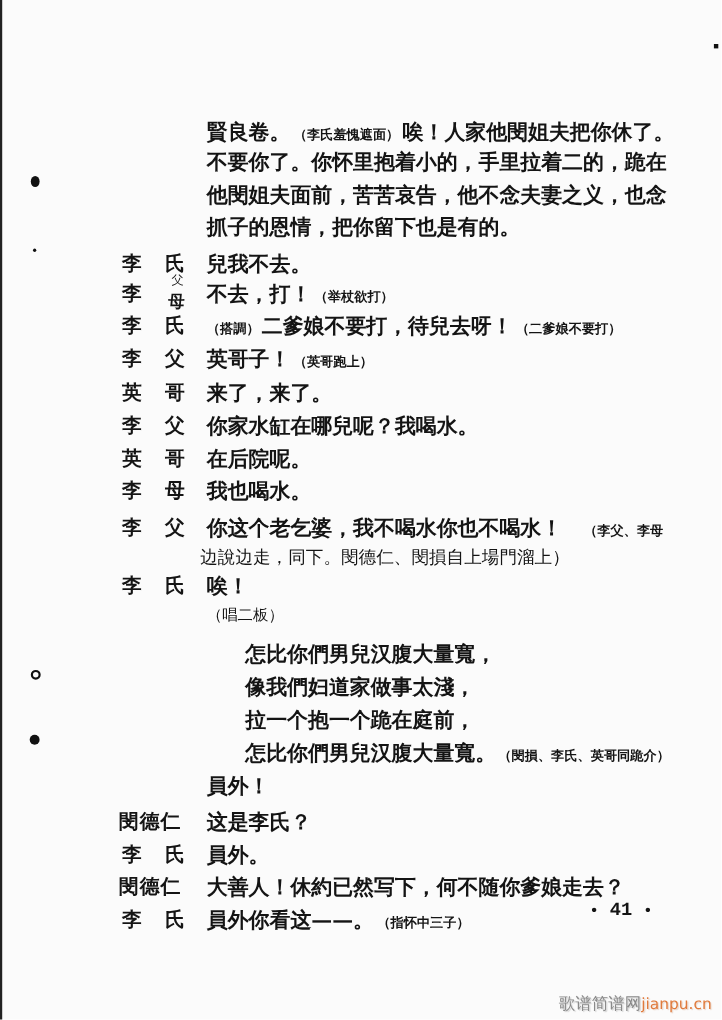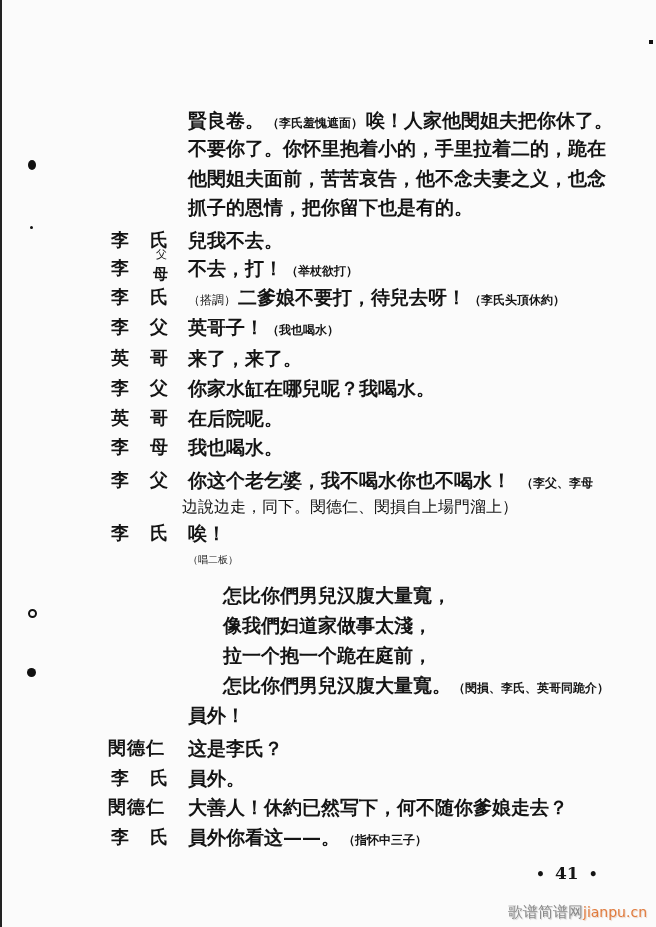--- a/index.html
+++ b/index.html
@@ -13,24 +13,24 @@
   .line{position:absolute;left:0;height:24px;line-height:24px;white-space:nowrap;font-size:19px;font-weight:bold;}
   .sp1{position:absolute;left:109px;top:0;font-size:18px;}
   .sp2{position:absolute;left:148px;top:0;font-size:18px;}
   .sp3{position:absolute;left:106px;top:0;font-size:18px;letter-spacing:1px;}
   .sp-small-top{position:absolute;left:154px;top:-7px;font-size:11px;line-height:12px;font-weight:normal;}
   .sp-small-bot{position:absolute;left:151px;top:10px;font-size:15px;line-height:16px;}
   .body{position:absolute;left:186px;top:0;}
   .verse{position:absolute;left:221px;top:0;}
   .cont{position:absolute;left:180px;top:0;}
   .dir{font-size:12px;font-weight:bold;margin:0 3px;}
-  .dir-lead{font-size:12px;font-weight:normal;margin-right:2px;}
+  .dir-lead{font-size:12px;font-weight:bold;margin-right:2px;}
   .dir-only{font-size:16px;font-weight:normal;}
   .mark{position:absolute;background:#111;border-radius:50%;}
-  .pagenum{position:absolute;left:524px;top:862px;height:22px;line-height:22px;font-size:17px;font-weight:bold;white-space:nowrap;}
+  .pagenum{position:absolute;left:524px;top:818px;height:22px;line-height:22px;font-size:17px;font-weight:bold;white-space:nowrap;font-family:Liberation Mono, monospace;}
   .pagenum .dot{font-size:14px;margin:0 10px;}
   .watermark{position:absolute;left:506px;top:902px;height:20px;line-height:20px;white-space:nowrap;font-size:15px;}
   .wm-cn{color:#8a8a8a;text-shadow:1px 1px 1px #cfcfcf;font-family:Liberation Mono, monospace;}
   .wm-en{color:#e07a3c;font-family:"DejaVu Sans","Liberation Sans",sans-serif;font-size:14px;margin-left:0;text-shadow:1px 1px 1px #e8d3c6;}
 </style>
 </head>
 <body>
 
 <div class="page">
 
@@ -65,27 +65,27 @@
   <div class="line" style="top:256px;">
     <span class="sp1">李</span>
     <span class="sp-small-top">父</span>
     <span class="sp-small-bot">母</span>
     <span class="body"><span>不去，打！</span><span class="dir">（举杖欲打）</span></span>
   </div>
 
   <div class="line" style="top:285px;">
     <span class="sp1">李</span>
     <span class="sp2">氏</span>
-    <span class="body"><span class="dir-lead">（搭調）</span><span>二爹娘不要打，待兒去呀！</span><span class="dir">（李氏头頂休約）</span></span>
+    <span class="body"><span class="dir-lead">（搭調）</span><span>二爹娘不要打，待兒去呀！</span><span class="dir">（二爹娘不要打）</span></span>
   </div>
 
   <div class="line" style="top:315px;">
     <span class="sp1">李</span>
     <span class="sp2">父</span>
-    <span class="body"><span>英哥子！</span><span class="dir">（我也喝水）</span></span>
+    <span class="body"><span>英哥子！</span><span class="dir">（英哥跑上）</span></span>
   </div>
 
   <div class="line" style="top:346px;">
     <span class="sp1">英</span>
     <span class="sp2">哥</span>
     <span class="body">来了，来了。</span>
   </div>
 
   <div class="line" style="top:376px;">
     <span class="sp1">李</span>
@@ -101,35 +101,35 @@
 
   <div class="line" style="top:435px;">
     <span class="sp1">李</span>
     <span class="sp2">母</span>
     <span class="body">我也喝水。</span>
   </div>
 
   <div class="line" style="top:468px;">
     <span class="sp1">李</span>
     <span class="sp2">父</span>
-    <span class="body"><span>你这个老乞婆，我不喝水你也不喝水！</span><span class="dir" style="margin-left:10px;">（李父、李母</span></span>
+    <span class="body"><span>你这个老乞婆，我不喝水你也不喝水！</span><span class="dir" style="margin-left:20px;">（李父、李母</span></span>
   </div>
 
   <div class="line" style="top:495px;">
     <span class="cont dir-only">边說边走，同下。閔德仁、閔損自上場門溜上）</span>
   </div>
 
   <div class="line" style="top:521px;">
     <span class="sp1">李</span>
     <span class="sp2">氏</span>
     <span class="body">唉！</span>
   </div>
 
   <div class="line" style="top:548px;">
-    <span class="body dir-only" style="font-size:10px;">（唱二板）</span>
+    <span class="body dir-only" style="font-size:14px;">（唱二板）</span>
   </div>
 
   <div class="line" style="top:583px;">
     <span class="verse">怎比你們男兒汉腹大量寬，</span>
   </div>
 
   <div class="line" style="top:613px;">
     <span class="verse">像我們妇道家做事太淺，</span>
   </div>
 

